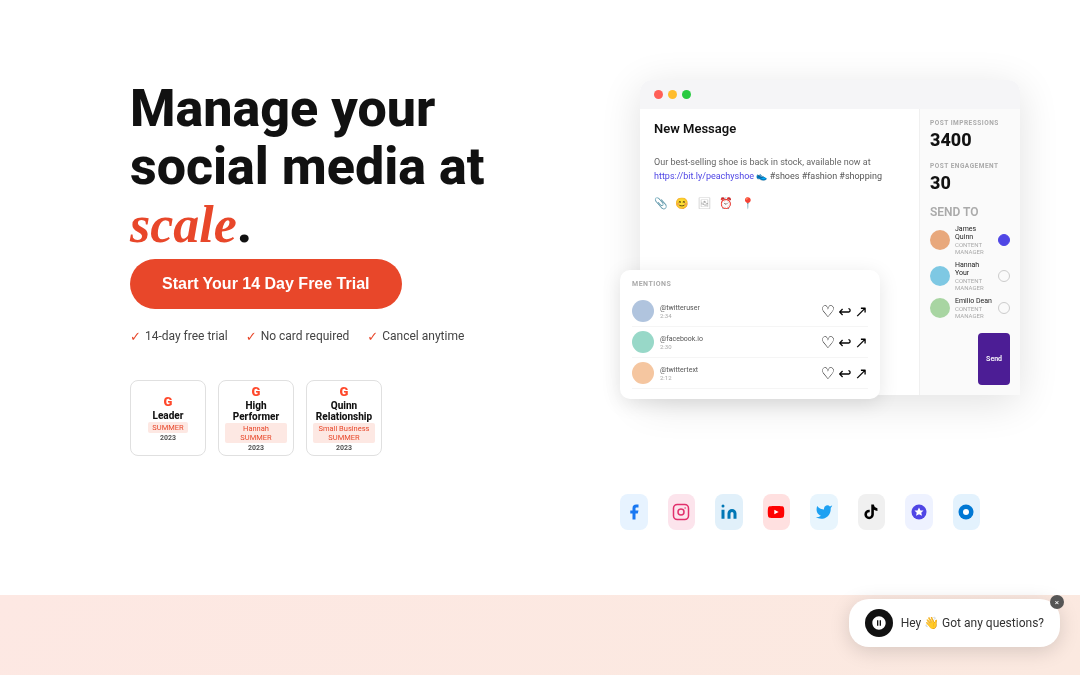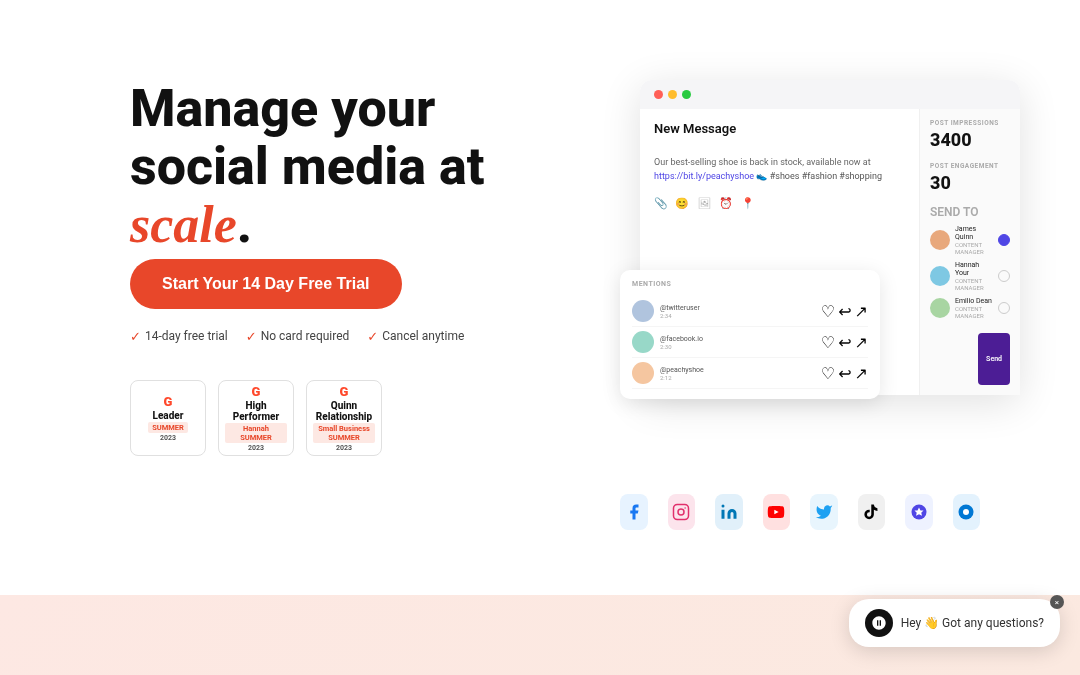--- a/index.html
+++ b/index.html
@@ -111,21 +111,21 @@
     .badge-title {
       font-size: 10px;
       font-weight: 800;
       color: #111;
       margin-bottom: 1px;
     }
 
     .badge-sub {
       font-size: 7.5px;
       color: #e8472a;
-      font-weight: 700;
+      font-weight: 400;
       background: #fde8e3;
       padding: 1px 4px;
       border-radius: 2px;
       margin-bottom: 1px;
     }
 
     .badge-year {
       font-size: 7px;
       color: #555;
       font-weight: 700;
@@ -536,21 +536,21 @@
         </div>
         <div class="mention-actions">
           <span>♡</span>
           <span>↩</span>
           <span>↗</span>
         </div>
       </div>
       <div class="mention-row">
         <div class="mention-avatar" style="background:#f5c6a0;"></div>
         <div style="flex:1">
-          <div class="mention-text">@peachyshoe</div>
+          <div class="mention-text">@twittertext</div>
           <div class="mention-meta">2:12</div>
         </div>
         <div class="mention-actions">
           <span>♡</span>
           <span>↩</span>
           <span>↗</span>
         </div>
       </div>
     </div>
 

